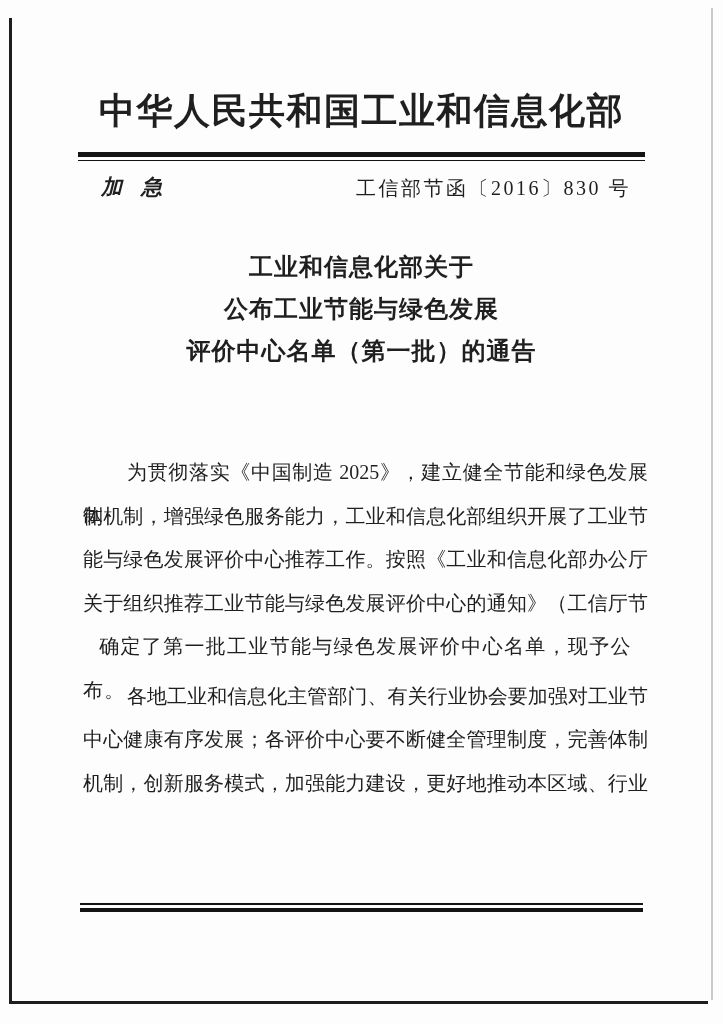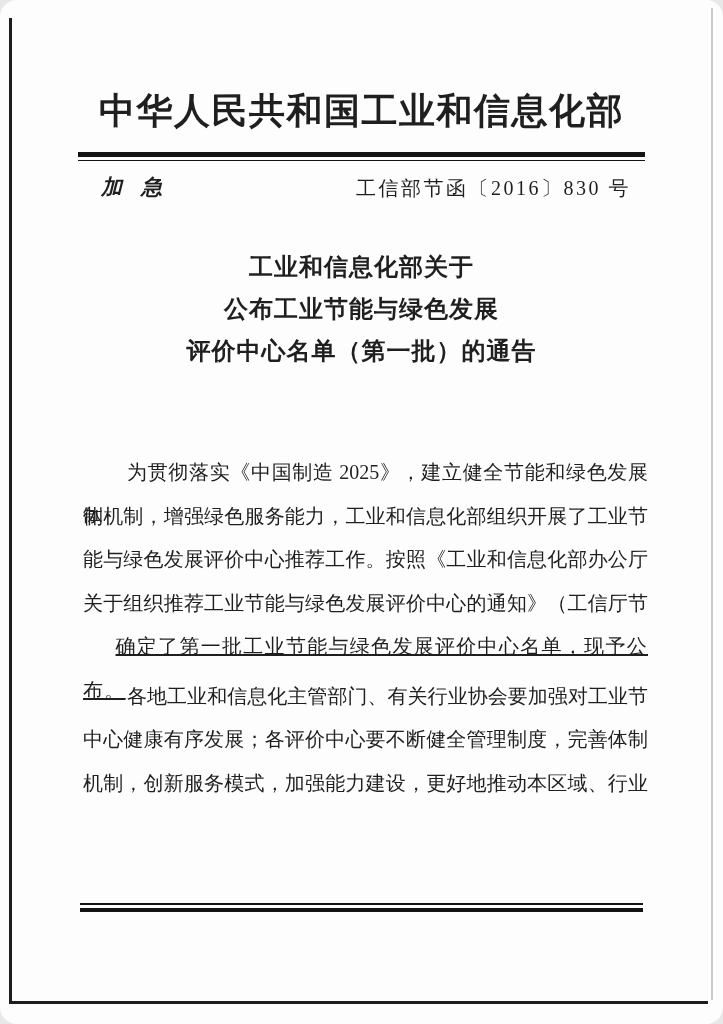--- a/index.html
+++ b/index.html
@@ -9,21 +9,20 @@
   }
   .page {
     position: relative;
     width: 723px;
     height: 1024px;
     margin: 0 auto;
     background: #fdfdfd;
     overflow: hidden;
     font-family: "Liberation Serif", "DejaVu Serif", serif;
     color: #1f1f1f;
-    border-radius: 17px;
   }
   
   .scan-left {
     position: absolute;
     left: 9px; top: 18px;
     width: 2.5px; height: 986px;
     background: #1d1d1d;
   }
   .scan-bottom {
     position: absolute;
@@ -93,24 +92,23 @@
     line-height: 43.5px;
   }
   .bline {
     text-align: justify;
     text-align-last: justify;
     text-justify: inter-ideograph;
     text-justify: inter-character;
     height: 43.5px;
   }
   .bline.nojust {
-    text-align: right;
+    text-align: center;
     text-align-last: left;
     letter-spacing: 1.3px;
-    text-decoration: underline;
   }
   .bline.indent { text-indent: 44px; }
   .bline.para2  { margin-top: 6px; }
   
   .rule-bottom {
     position: absolute;
     left: 80px; top: 903px;
     width: 563px;
   }
   .rule-bottom .thin  { height: 2px; background: #141414; }

